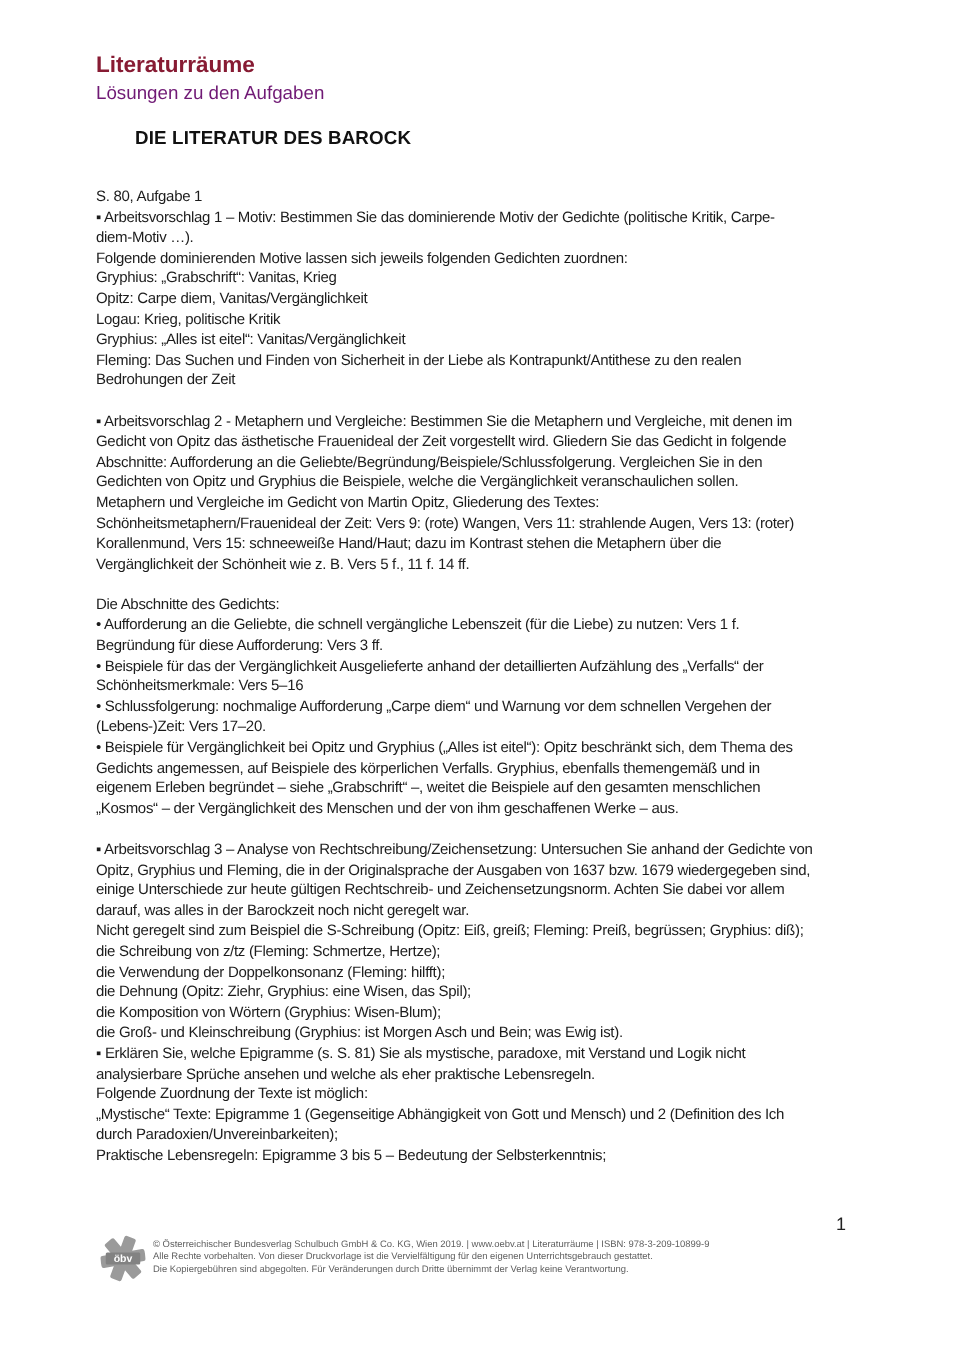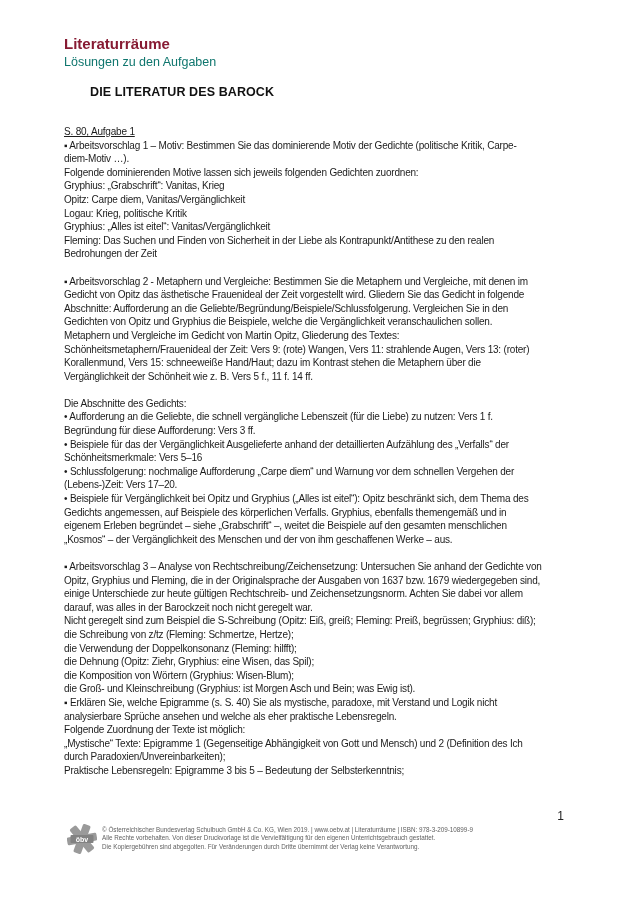--- a/index.html
+++ b/index.html
@@ -23,21 +23,21 @@
     font-size: 15px;
     font-weight: bold;
     color: #871b33;
     letter-spacing: 0;
   }
   .subtitle {
     position: absolute;
     left: 64px;
     top: 55px;
     font-size: 12.5px;
-    color: #0f766e;
+    color: #701a75;
   }
   .doc-title {
     position: absolute;
     left: 76px;
     top: 85px;
     margin: 0;
     font-size: 12.5px;
     font-weight: bold;
     color: #111111;
     letter-spacing: 0.1px;
@@ -47,21 +47,20 @@
     position: absolute;
     left: 64px;
     top: 125px;
     width: 560px;
     font-size: 10px;
     line-height: 13.6px;
     letter-spacing: -0.2px;
     color: #1c1c1c;
   }
   .sec-heading {
-    text-decoration: underline;
     white-space: pre;
   }
   .para {
     margin: 0;
     white-space: pre;
   }
   .italic { }
   .gap { margin-top: 13.6px; }
   .page-number {
     position: absolute;
@@ -139,21 +138,21 @@
 Opitz, Gryphius und Fleming, die in der Originalsprache der Ausgaben von 1637 bzw. 1679 wiedergegeben sind,
 einige Unterschiede zur heute gültigen Rechtschreib- und Zeichensetzungsnorm. Achten Sie dabei vor allem
 darauf, was alles in der Barockzeit noch nicht geregelt war.</p>
     <p class="para">Nicht geregelt sind zum Beispiel die S-Schreibung (Opitz: Eiß, greiß; Fleming: Preiß, begrüssen; Gryphius: diß);
 die Schreibung von z/tz (Fleming: Schmertze, Hertze);
 die Verwendung der Doppelkonsonanz (Fleming: hilfft);
 die Dehnung (Opitz: Ziehr, Gryphius: eine Wisen, das Spil);
 die Komposition von Wörtern (Gryphius: Wisen-Blum);
 die Groß- und Kleinschreibung (Gryphius: ist Morgen Asch und Bein; was Ewig ist).</p>
 
-    <p class="para italic">▪ Erklären Sie, welche Epigramme (s. S. 40) Sie als mystische, paradoxe, mit Verstand und Logik nicht
+    <p class="para italic">▪ Erklären Sie, welche Epigramme (s. S. 81) Sie als mystische, paradoxe, mit Verstand und Logik nicht
 analysierbare Sprüche ansehen und welche als eher praktische Lebensregeln.</p>
     <p class="para">Folgende Zuordnung der Texte ist möglich:
 „Mystische“ Texte: Epigramme 1 (Gegenseitige Abhängigkeit von Gott und Mensch) und 2 (Definition des Ich
 durch Paradoxien/Unvereinbarkeiten);
 Praktische Lebensregeln: Epigramme 3 bis 5 – Bedeutung der Selbsterkenntnis;</p>
 
   </main>
 
   <div class="page-number">1</div>
 

